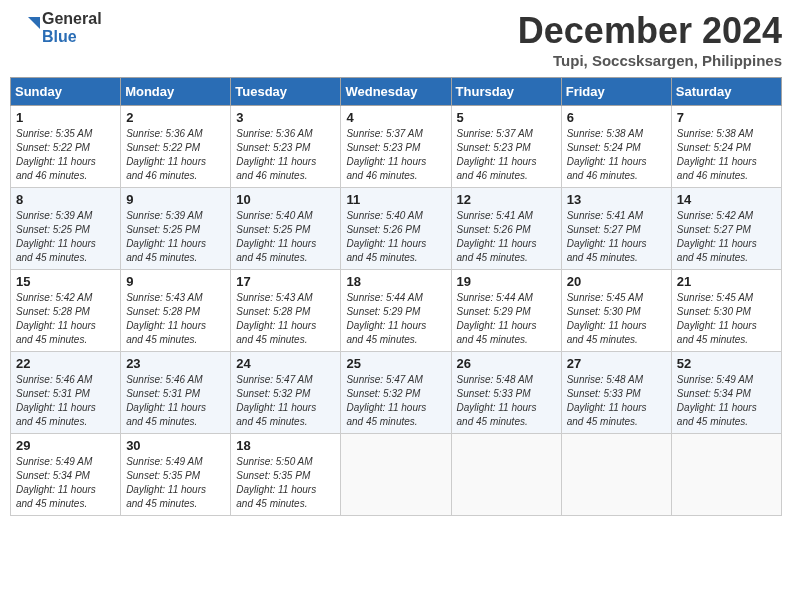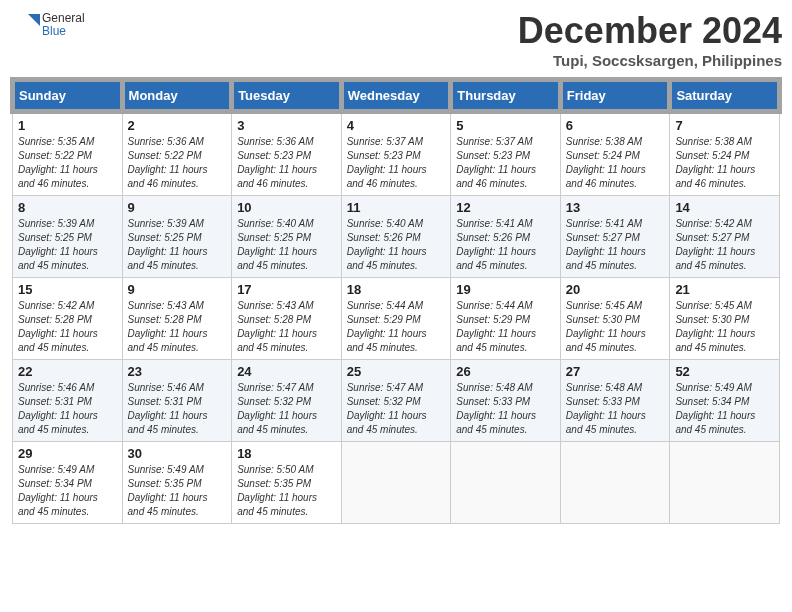--- a/index.html
+++ b/index.html
@@ -38,21 +38,21 @@
       width: 100%;
       border-collapse: collapse;
     }
     .calendar th {
       background: #2a6db5;
       color: #fff;
       font-size: 13px;
       font-weight: bold;
       padding: 6px 4px;
       text-align: left;
-      border: 5px solid #a3a3a3;
+      border: 1px solid #a3a3a3;
     }
     .calendar td {
       border: 1px solid #ccc;
       vertical-align: top;
       padding: 4px 5px;
       font-size: 10px;
       color: #333;
       width: 14.28%;
       min-height: 80px;
       background: #fff;
@@ -80,21 +80,21 @@
 </head>
 <body>
 
 <div class="header">
   <div class="logo">
   <div style="display:flex;flex-direction:column;align-items:flex-start;">
     <div style="display:flex;align-items:center;gap:2px;">
       <svg width="30" height="30" viewBox="0 0 30 30">
         <polygon points="18,4 30,4 30,16" fill="#2a6db5"></polygon>
       </svg>
-      <div style="font-size:12px;font-weight:normal;color:#333;line-height:1.1;">
+      <div style="font-size:16px;font-weight:bold;color:#333;line-height:1.1;">
         <div>General</div>
         <div style="color:#2a6db5;">Blue</div>
       </div>
     </div>
   </div>
 </div>
   <div class="title-section">
     <div class="main-title">December 2024</div>
     <div class="subtitle">Tupi, Soccsksargen, Philippines</div>
   </div>

